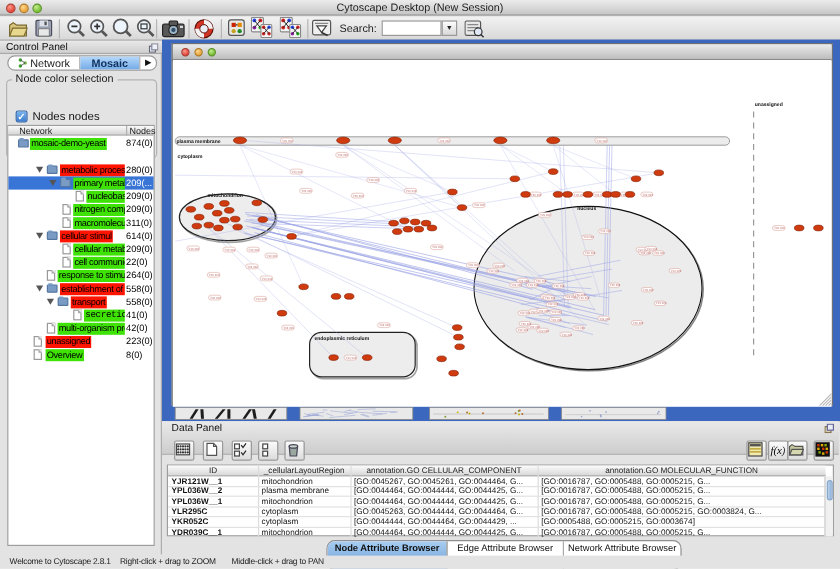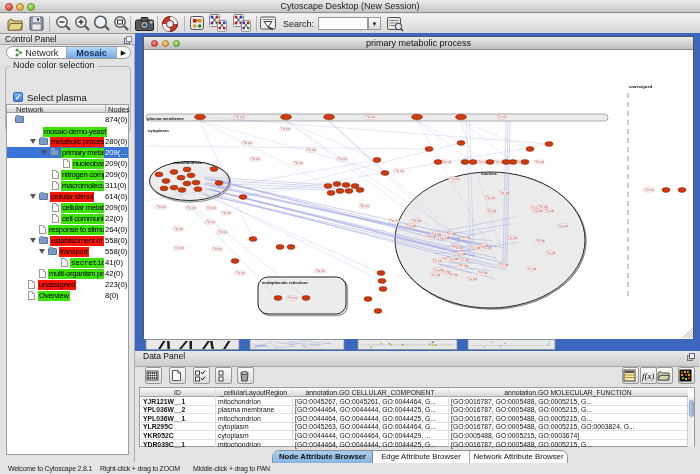--- a/index.html
+++ b/index.html
@@ -75,21 +75,21 @@
   background:linear-gradient(#ebebeb,#c9c9c9 75%,#bdbdbd); border-bottom:1px solid #8a8a8a;}
 #nettitle .title { position:absolute; left:0; right:0; top:1px; text-align:center; font-size:9px; color:#111;}
 #nettitle .light { top:3px; width:7px; height:7px;}
 #nl1 { left:7px;  background:radial-gradient(circle at 35% 30%, #ff9a8a, #e4493c 70%); border:0.5px solid #a8382e;}
 #nl2 { left:18px; background:radial-gradient(circle at 35% 30%, #ffd98a, #e9a33b 70%); border:0.5px solid #b07c24;}
 #nl3 { left:29px; background:radial-gradient(circle at 35% 30%, #c4ee8d, #78bf34 70%); border:0.5px solid #5d9427;}
 #canvas { position:absolute; left:0; top:14px; width:549px; height:288px; background:#fff;}
 
 
 #dpanel { left:135px; top:351px; width:565px; height:112px; background:#e3e3e3;}
-#dphead { position:absolute; left:0; top:0; width:564px; height:16px;
+#dphead { position:absolute; left:0; top:0; width:564px; height:28px;
   background:linear-gradient(#e9e9e9,#cdcdcd); border-bottom:1px solid #aaa;
   font-size:8.5px; color:#111; padding-left:8px; line-height:11px;}
 .dbtn { position:absolute; top:16px; width:17px; height:17px; background:linear-gradient(#fbfbfb,#dcdcdc);
   border:1px solid #999; border-radius:2px;}
 #dtable { position:absolute; left:4px; top:36px; width:556px; height:60px; background:#fff; border:1px solid #9e9e9e;}
 #dthead { position:absolute; left:0; top:0; width:548px; height:9px;
   background:linear-gradient(#fcfcfc,#d8d8d8); border-bottom:1px solid #a5a5a5;}
 #dthead div { position:absolute; top:1px; font-size:6.8px; color:#222; text-align:center;}
 .drow { position:absolute; left:0; width:548px; height:8.5px; font-size:6.8px; color:#111; border-bottom:0.5px solid #e2e2e2; white-space:nowrap;}
 .drow div { position:absolute; top:0.5px; }
@@ -246,29 +246,29 @@
             <circle cx="6" cy="4.5" r="1.5" fill="#7ac24e"></circle>
             <circle cx="2" cy="7" r="1.5" fill="#3aa32a"></circle>
             <path d="M2 2 L6 4.5 L2 7" stroke="#555" fill="none" stroke-width="0.7"></path>
           </svg> Network</div>
         <div id="tabmos">Mosaic</div>
         <div id="tabarr">▶</div>
       </div>
     <div id="grpbox"></div>
     <div id="grplbl">Node color selection</div>
     <div id="chk">✓</div>
-      <div id="chklbl">Select plasma</div>
+      <div id="chklbl">Nodes nodes</div>
     <div id="tree">
       <div id="treehead">
           <div class="c1" style="left:9px;">Network</div>
           <div class="c2">Nodes</div>
         </div>
       <div class="trow" style="top:9.0px;">
           <div class="fold" style="left:8px;"></div>
-          <div class="lbl g" style="left:36px;max-width:79px;margin-top:12px;">mosaic-demo-yeast</div>
+          <div class="lbl g" style="left:18px;max-width:79px;">mosaic-demo-yeast</div>
           <div class="num" style="color:#000;">874(0)</div>
         </div>
 <div class="trow" style="top:31.0px;">
           <div class="arr" style="left:23px;"></div>
           <div class="fold" style="left:32px;"></div>
           <div class="lbl r" style="left:43px;max-width:54px;">metabolic process</div>
           <div class="num" style="color:#000;">280(0)</div>
         </div>
 <div class="trow selrow" style="top:42.0px;">
           <div class="arr" style="left:34px;"></div>
@@ -401,21 +401,20 @@
           <circle cx="349.685" cy="9.05964" r="0.7" fill="#9aa4cc"></circle>
           <circle cx="356.713" cy="4.30302" r="0.7" fill="#9aa4cc"></circle>
           <circle cx="414.021" cy="5.03654" r="0.7" fill="#9aa4cc"></circle>
         </svg>
       </div>
       <div id="netwin">
       <div id="nettitle">
         <div class="light" id="nl1"></div>
           <div class="light" id="nl2"></div>
           <div class="light" id="nl3"></div>
-        <div class="title">primary metabolic process</div>
       </div>
       <div id="canvas">
           <svg width="549" height="288" viewBox="0 0 549 288" style="position:absolute;left:0;top:0;">
             <rect x="2" y="63" width="462" height="7" rx="3.5" fill="#ececec" stroke="#999" stroke-width="0.8"></rect>
             <ellipse cx="46.5" cy="131" rx="40" ry="20" fill="none" stroke="#666" stroke-width="1.4" opacity="0.6"></ellipse>
             <ellipse cx="45.5" cy="130" rx="40" ry="19.5" fill="#ededed" stroke="#222" stroke-width="1"></ellipse>
             <ellipse cx="347" cy="190" rx="95" ry="68" fill="none" stroke="#333" stroke-width="1.3" opacity="0.6"></ellipse>
             <ellipse cx="346" cy="189" rx="95" ry="68" fill="#ececec" stroke="#111" stroke-width="0.9"></ellipse>
             <rect x="115.5" y="227.5" width="88" height="37" rx="10" fill="none" stroke="#555" stroke-width="1.4" opacity="0.55"></rect>
             <rect x="114" y="226" width="88" height="37" rx="10" fill="#ededed" stroke="#222" stroke-width="1"></rect>

